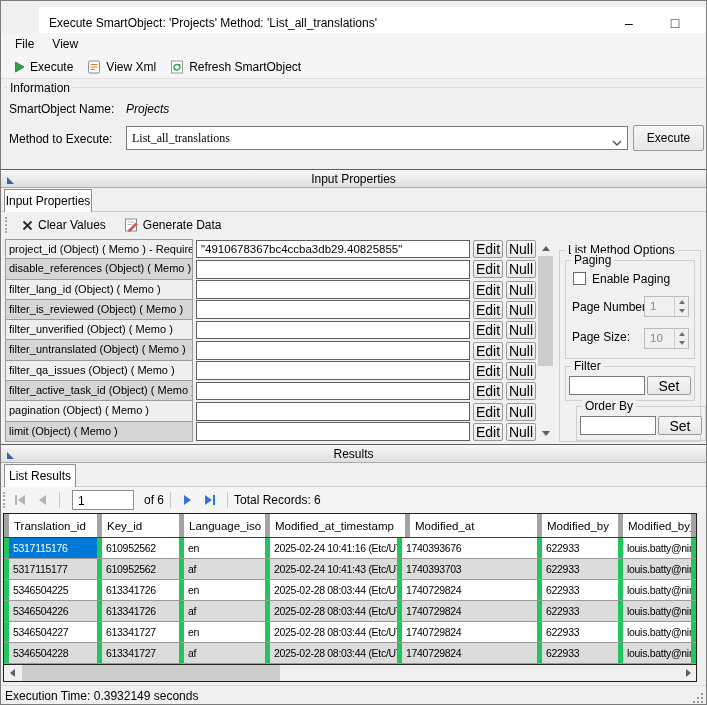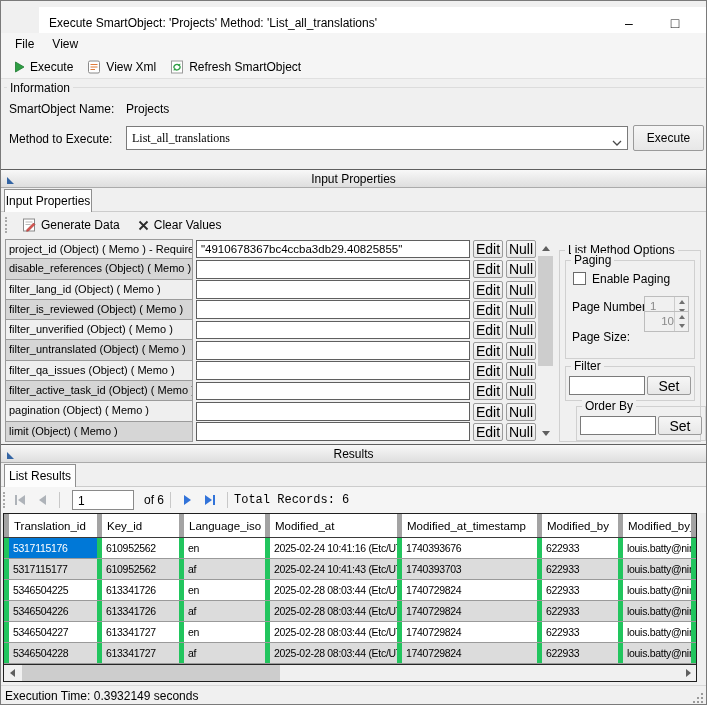--- a/index.html
+++ b/index.html
@@ -91,21 +91,21 @@
   .set-btn{ position:absolute; width:44px; height:19px; }
 
   
   .pager{ position:absolute; left:0; top:486px; width:100%; height:26px; background:#f5f5f5;
     display:flex; align-items:center; }
   .pager .sep{ width:1px; height:16px; background:#c8c8c8; margin:0 6px; }
   .pg-ico{ width:20px; height:16px; display:flex; align-items:center; justify-content:center; margin:0 1px; }
   .pager-input{ width:62px; height:20px; background:#fff; border:1px solid #8a8a8a;
     font-size:12px; padding:3px 0 0 5px; margin-left:6px; }
   .pager-of{ margin-left:10px; font-size:12px; }
-  .pager-total{ font-size:12px;font-family:Liberation Mono, monospace; }
+  .pager-total{ font-size:12px; }
 
   
   .rtable{ position:absolute; left:2px; top:512px; width:694px; height:169px;
     border:1px solid #1f1f1f; background:#fff; overflow:hidden; display:flex; flex-direction:column; }
   .thead{ display:flex; height:24px; background:#fff; border-bottom:1px solid #3a3a3a; }
   .th{ display:flex; align-items:center; padding-left:5px; font-size:11.5px;
     border-right:5px solid #a3a3a3; white-space:nowrap; overflow:hidden; }
   .tr{ display:flex; height:21px; background:#fff; border-bottom:1px solid #9a9a9a; }
   .tr.alt{ background:#dcdcdc; }
   .td{ display:flex; align-items:center; padding-left:4px; font-size:10.5px; letter-spacing:-0.3px;
@@ -179,21 +179,21 @@
             <path d="M3.6 10.8 L4 8 L6.6 9.2 Z" fill="#2f9e44"></path>
           </svg>
       </span>
       <span>Refresh SmartObject</span>
     </div>
   </div>
 
   <div class="g-info"></div>
   <div class="g-info-label">Information</div>
   <div class="lbl" style="left:8px; top:101px;">SmartObject Name:</div>
-  <div class="lbl" style="left:125px; top:101px;">Projects</div>
+  <div class="lbl" style="left:125px; top:101px;font-style:italic;">Projects</div>
   <div class="lbl" style="left:8px; top:131px;">Method to Execute:</div>
   <div class="combo">
     <span class="combo-text">List_all_translations</span>
     <span class="combo-arrow">
       <svg width="10" height="6" viewBox="0 0 10 6">
           <path d="M1 1 L5 5 L9 1" fill="none" stroke="#4a4a4a" stroke-width="1.3"></path>
         </svg>
     </span>
   </div>
   <button class="btn exec-btn">Execute</button>
@@ -207,37 +207,37 @@
     <div class="sect-title">Input Properties</div>
   </div>
 
   <div class="tab" style="left:3px; top:188px; width:88px; height:23px;">
     <span>Input Properties</span>
   </div>
   <div class="tabline" style="top:210px;"></div>
 
   <div class="inner-toolbar">
     <div class="grip"></div>
+    <div class="tool-item">
+      <span class="icon">
+        <svg width="11" height="11" viewBox="0 0 11 11">
+            <path d="M1.5 1.5 L9.5 9.5 M9.5 1.5 L1.5 9.5" stroke="#2b2b2b" stroke-width="1.8"></path>
+          </svg>
+      </span>
+      <span>Clear Values</span>
+    </div>
     <div class="tool-item">
       <span class="icon">
         <svg width="14" height="14" viewBox="0 0 14 14">
             <rect x="1.5" y="1" width="11" height="12" fill="#fff" stroke="#8a8a8a"></rect>
             <path d="M3.5 4h7 M3.5 6.5h5" stroke="#b9b9b9" fill="none"></path>
             <path d="M5 11.5 L11.5 5 L13 6.5 L6.5 13 L4.6 13.3 Z" fill="#d9534f" stroke="#a33a36" stroke-width="0.6"></path>
           </svg>
       </span>
       <span>Generate Data</span>
-    </div>
-    <div class="tool-item">
-      <span class="icon">
-        <svg width="11" height="11" viewBox="0 0 11 11">
-            <path d="M1.5 1.5 L9.5 9.5 M9.5 1.5 L1.5 9.5" stroke="#2b2b2b" stroke-width="1.8"></path>
-          </svg>
-      </span>
-      <span>Clear Values</span>
     </div>
   </div>
 
   <div class="pg">
       <div class="pg-row">
         <div class="pg-label">project_id (Object) ( Memo )  - Required</div>
         <div class="pg-value">"4910678367bc4ccba3db29.40825855"</div>
         <button class="btn pg-btn">Edit</button>
         <button class="btn pg-btn">Null</button>
       </div>
@@ -322,21 +322,21 @@
         <div class="spin-btns">
           <div class="spin-btn">
               <div class="t-up"></div>
             </div>
           <div class="spin-btn">
               <div class="t-dn"></div>
             </div>
         </div>
       </div>
       <div class="lbl" style="left:6px; top:69px;">Page Size:</div>
-      <div class="spinner" style="right:5px; top:50px;text-align:right;">
+      <div class="spinner" style="right:5px; top:67px;">
         <div class="spin-val">10</div>
         <div class="spin-btns">
           <div class="spin-btn">
               <div class="t-up"></div>
             </div>
           <div class="spin-btn">
               <div class="t-dn"></div>
             </div>
         </div>
       </div>
@@ -400,22 +400,22 @@
     <div class="sep"></div>
     <span class="pager-total">Total Records: 6</span>
   </div>
 
   <div class="rtable">
     <div class="thead">
         <div class="th colm"></div>
         <div class="th col0">Translation_id</div>
         <div class="th col1">Key_id</div>
         <div class="th col2">Language_iso</div>
+        <div class="th col4">Modified_at_timestamp</div>
         <div class="th col3">Modified_at</div>
-        <div class="th col4">Modified_at_timestamp</div>
         <div class="th col5">Modified_by</div>
         <div class="th col6">Modified_by_</div>
       </div>
     <div>
         <div class="tr">
           <div class="td colm"></div>
           <div class="td col0 sel">5317115176</div>
           <div class="td col1">610952562</div>
           <div class="td col2">en</div>
           <div class="td col3">2025-02-24 10:41:16 (Etc/UTC)</div>

